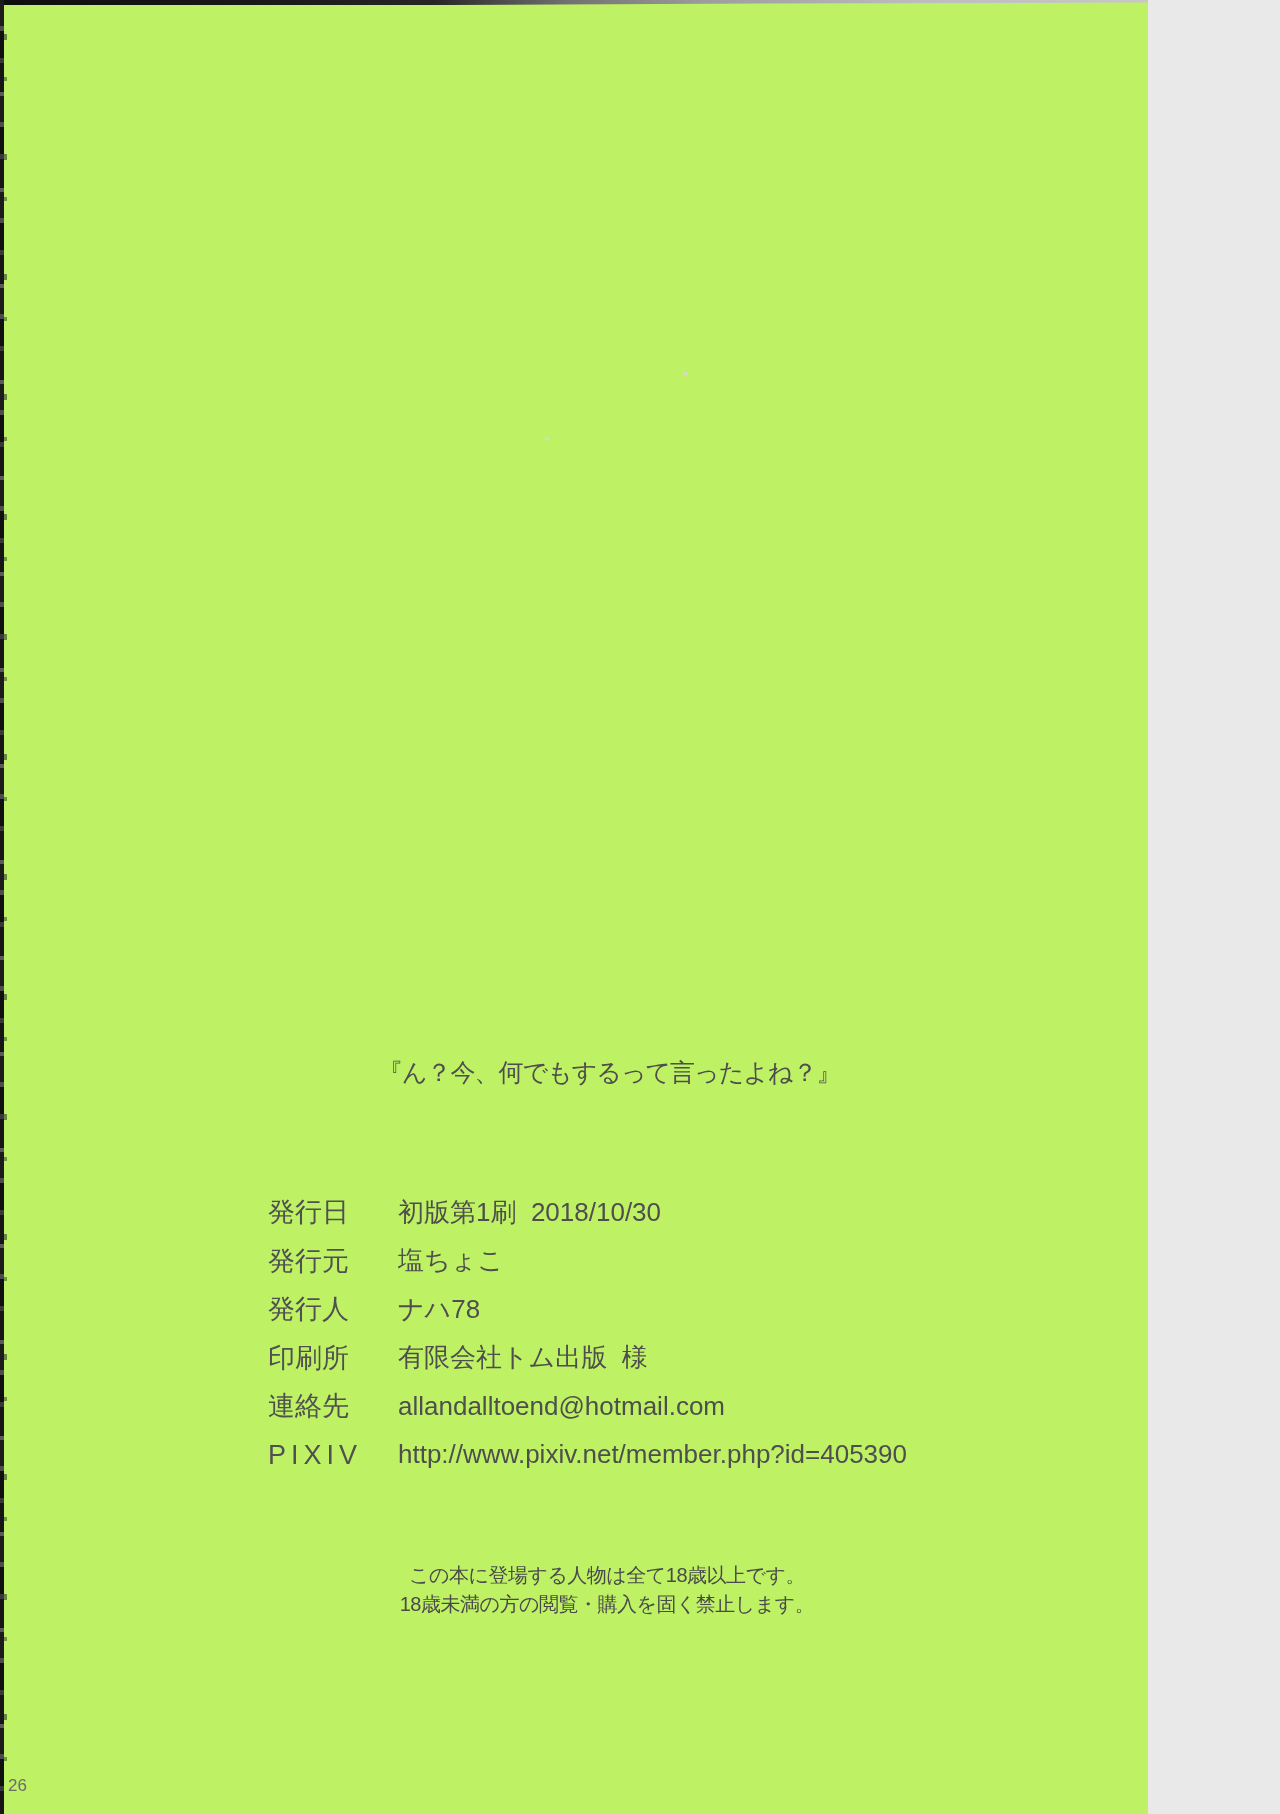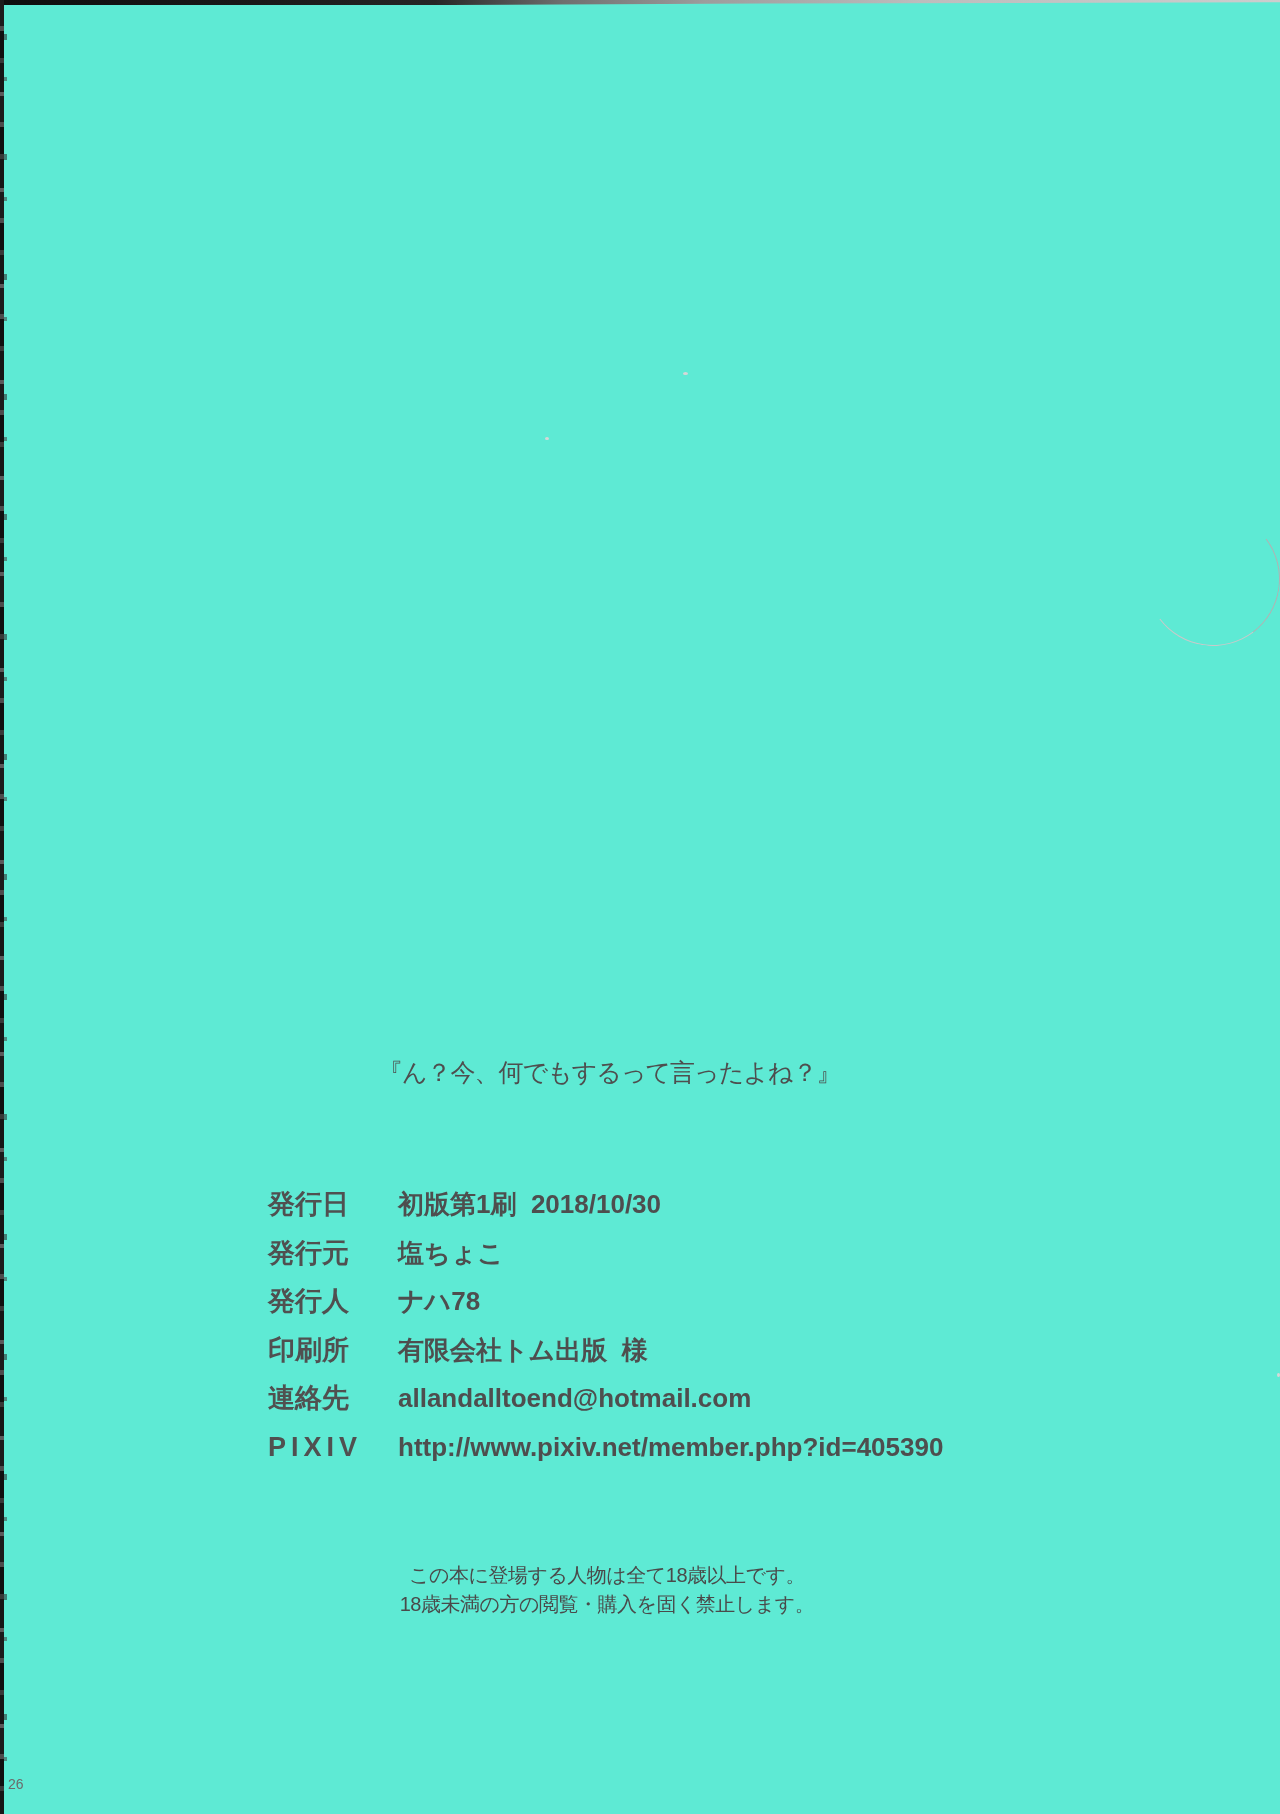--- a/index.html
+++ b/index.html
@@ -4,22 +4,22 @@
 <style>
   html,body{margin:0;padding:0;}
   body{
     width:1280px;height:1814px;
     background:#e9e9e9;
     font-family:"Liberation Sans", sans-serif;
     overflow:hidden;
   }
   .page{
     position:relative;
-    width:1280px;height:1814px;
-    background:#5eead4;
+    width:1148px;height:1814px;
+    background:#bef264;
     overflow:hidden;
   }
   
   .edge-top{
     position:absolute;top:0;left:0;width:1280px;height:5px;
     background:linear-gradient(to right,
       #0e0e0e 0%, #191919 20%, #262626 34%, #6f6f6f 44%,
       #9c9c9c 55%, #bdbdbd 72%, #cdcdcd 100%);
     clip-path:polygon(0 0,100% 0,100% 45%,60% 70%,35% 100%,0 100%);
   }
@@ -49,39 +49,39 @@
   .speck3{left:1277px;top:1373px;width:3px;height:4px;}
   
   .title{
     position:absolute;left:378px;top:1056px;
     font-size:25px;letter-spacing:-1px;
     color:#4e4e4e;white-space:pre;
   }
   .colophon{
     position:absolute;left:268px;top:1188px;width:860px;
   }
-  .row{height:48.5px;display:flex;align-items:flex-start;font-weight:bold;}
+  .row{height:48.5px;display:flex;align-items:center;}
   .label{
     display:inline-block;width:130px;flex:0 0 130px;
     font-size:27px;color:#505050;line-height:32px;white-space:pre;
   }
   .value{
     font-size:26px;color:#4e4e4e;line-height:33px;
     white-space:pre;letter-spacing:0px;
   }
   .row-pixiv .label{letter-spacing:5px;}
   .disclaimer{
     position:absolute;left:0;top:1561px;width:1214px;
     text-align:center;color:#4a4a4a;
     font-size:20px;line-height:29px;letter-spacing:-0.5px;
   }
   .disclaimer div{white-space:pre;}
   .page-number{
     position:absolute;left:8px;top:1776px;
-    font-size:14px;color:#6b6b6b;
+    font-size:17px;color:#6b6b6b;
   }
 </style>
 </head>
 <body>
 
 <div class="page">
 
   <div class="edge-top"></div>
   <div class="edge-left"></div>
   <div class="edge-left-ragged"></div>

